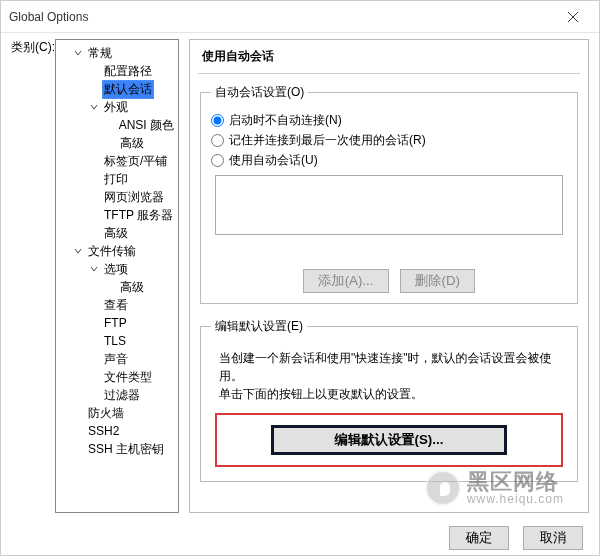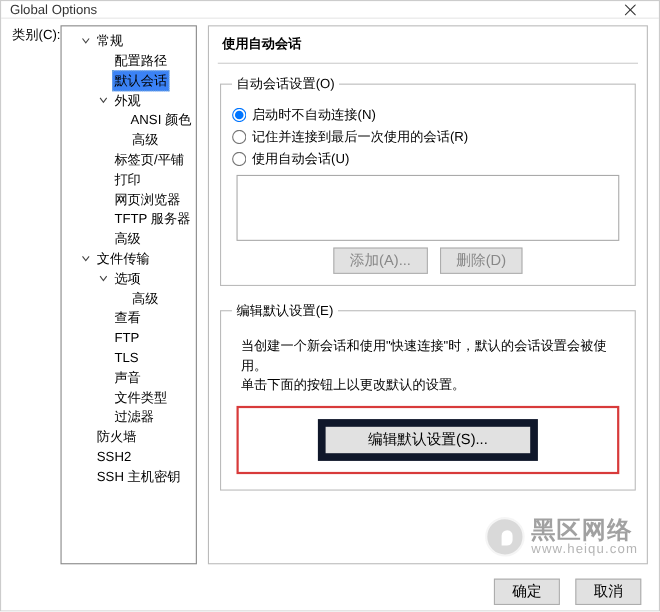--- a/index.html
+++ b/index.html
@@ -1,18 +1,18 @@
 <!DOCTYPE html>
 <html><head>
 <meta charset="utf-8">
 <style>
   * { box-sizing: border-box; }
   html, body { margin: 0; padding: 0; font-family: "Microsoft YaHei", "SimSun", Arial, sans-serif; font-size: 12px; color: #000; background: #fff; }
   .window { width: 600px; height: 556px; border: 1px solid #ccc; display: flex; flex-direction: column; background: #fff; }
-  .titlebar { height: 16px; display: flex; align-items: center; padding: 0 6px; border-bottom: 1px solid #e5e5e5; }
+  .titlebar { height: 32px; display: flex; align-items: center; padding: 0 6px; border-bottom: 1px solid #e5e5e5; }
   .titlebar .title { flex: 1; font-size: 12px; padding-left: 2px; color: #333; }
   .titlebar .close { width: 40px; height: 100%; display: flex; align-items: center; justify-content: center; color: #333; }
   .titlebar .close svg { width: 10px; height: 10px; }
   .body { flex: 1; display: flex; flex-direction: row; padding: 6px 10px 8px 10px; }
   .cat-label { margin: 0 0 2px 0; }
   .split { flex: 1; display: flex; gap: 10px; min-height: 0; }
   .tree-wrap { width: 124px; border: 1px solid #888; background: #fff; overflow: auto; padding-left: 12px; }
   .content { flex: 1; }
   .content-inner { border: 1px solid #bbb; padding: 2px 8px 8px 8px; position: relative; height: 100%; }
   .pane-header { font-weight: bold; padding: 6px 4px 8px 4px; border-bottom: 1px solid #ccc; margin-bottom: 10px; }
@@ -24,27 +24,27 @@
   .toggle { width: 12px; height: 12px; display: inline-flex; align-items: center; justify-content: center; margin-right: 2px; }
   .node-label { padding: 0 2px; }
   .node.selected .node-label { background: #3b82f6; border: 1px dotted #6aa0d8; padding: 0 1px; }
   fieldset { border: 1px solid #bbb; padding: 8px 10px 10px 10px; margin: 0 2px 14px 2px; }
   legend { padding: 0 4px; }
   .radio-row { display: flex; align-items: center; margin: 3px 0; }
   .radio-row input { margin: 0 5px 0 0; }
   .listbox { border: 1px solid #aaa; width: calc(100% - 8px); height: 60px; margin: 6px 0 6px 4px; background: #fff; }
   .btn-row { text-align: center; }
   .btn { background: #e1e1e1; border: 1px solid #adadad; padding: 2px 14px; margin: 0 4px; cursor: default; }
-  .btn:disabled, .btn.disabled { color: #888; }
+  .btn:disabled, .btn.disabled { color: #888; margin-top: 28px; }
   .hint { margin: 6px 8px 10px 8px; line-height: 1.5; }
   .edit-btn-wrap { border: 2px solid #d83a3a; padding: 10px 20px; margin: 4px 4px; text-align: center; }
-  .edit-btn { width: 200px; padding: 3px 8px; background: #e1e1e1; border: 7px solid #0f172a; }
+  .edit-btn { width: 236px; padding: 3px 8px; background: #e1e1e1; border: 3px solid #0f172a; font-weight: bold; }
   .footer { height: 34px; display: flex; justify-content: flex-end; align-items: center; padding: 0 12px; gap: 6px; }
   .footer .btn { min-width: 60px; }
-  .watermark { position: absolute; right: 8px; bottom: 6px; display: flex; align-items: center; gap: 6px; opacity: 0.55; pointer-events: none; }
+  .watermark { position: absolute; right: 24px; bottom: 6px; display: flex; align-items: center; gap: 6px; opacity: 0.55; pointer-events: none; }
   .wm-bubble { width: 36px; height: 36px; background: #bbb; border-radius: 50%; border: 2px solid #eee; position: relative; }
   .wm-bubble::after { content: ""; position: absolute; left: 13px; top: 10px; width: 10px; height: 14px; border-radius: 5px 5px 5px 0; background: #fff; }
   .wm-text { display: flex; flex-direction: column; line-height: 1; }
   .wm-main { font-size: 22px; font-weight: 700; color: #555; letter-spacing: 1px; }
   .wm-sub { font-size: 12px; color: #777; letter-spacing: 1px; }
   .chev { width: 10px; height: 10px; }
 </style>
 </head>
 <body>
 

